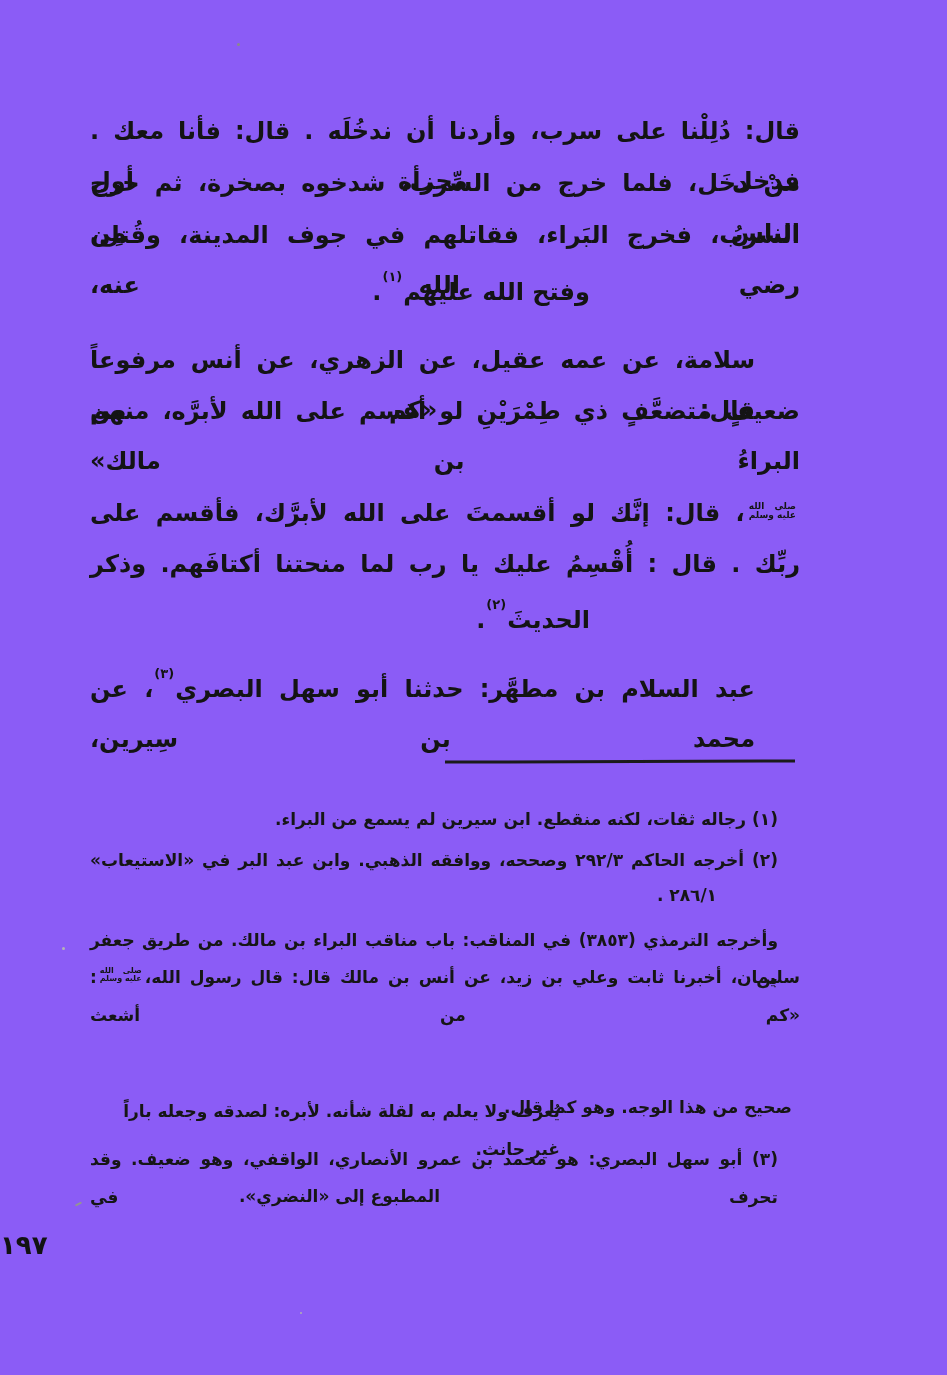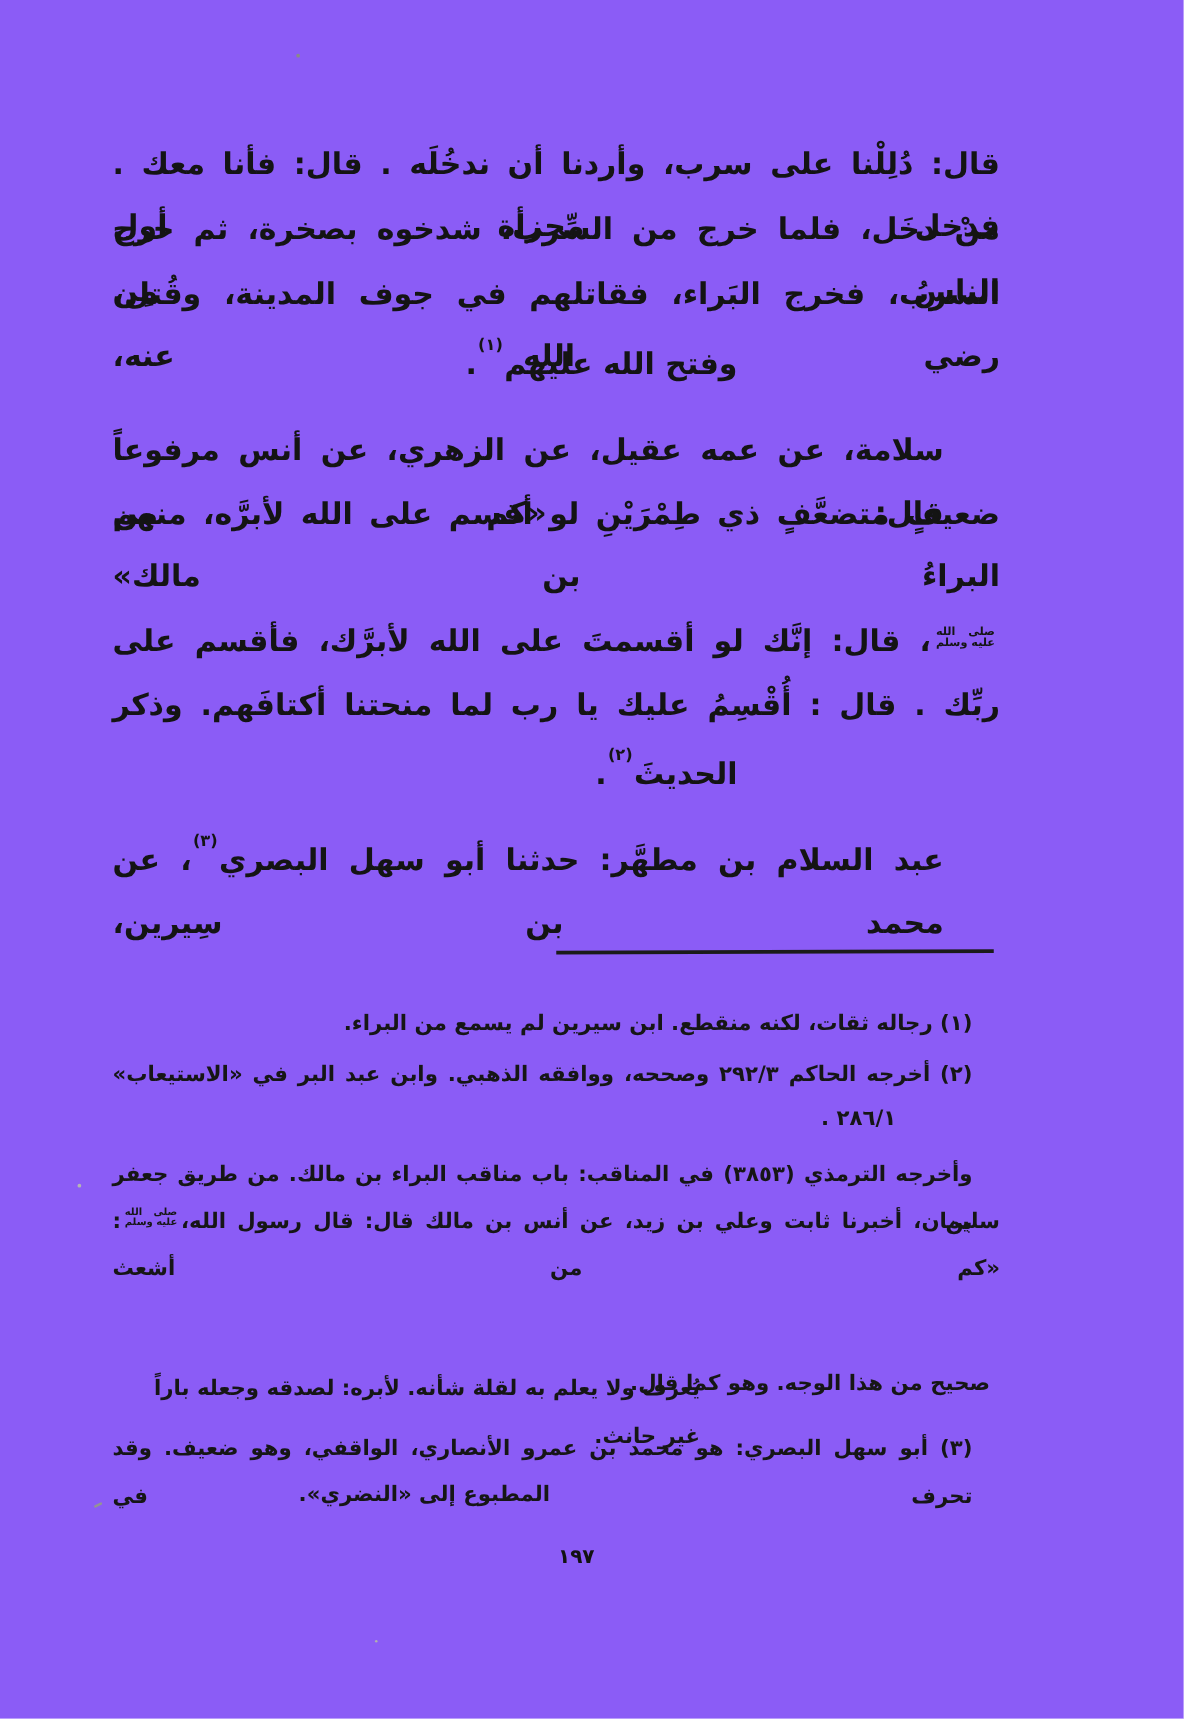--- a/index.html
+++ b/index.html
@@ -53,22 +53,22 @@
   .salut span{display:block;}
   .salut-sm{font-size:8px;line-height:8px;margin:0 3px;}
   
   .sep{
     position:absolute;top:760px;left:445px;width:350px;height:3px;
     background:#1b1b1b;transform:rotate(-0.2deg);
   }
   
   .pagenum{
     position:absolute;top:1230px;left:0;right:25px;
-    text-align:center;direction:rtl;
-    font-size:16px;font-weight:bold;line-height:30px;
+    text-align:left;direction:rtl;
+    font-size:26px;font-weight:bold;line-height:30px;
   }
   
   .speck{position:absolute;border-radius:50%;}
   .sp1{top:43px;left:237px;width:3px;height:3px;background:#8a8a8a;}
   .sp2{top:947px;left:62px;width:3px;height:3px;background:#b5b5b5;}
   .sp3{top:1203px;left:75px;width:7px;height:2px;background:#949494;border-radius:1px;transform:rotate(-28deg);}
   .sp4{top:1312px;left:300px;width:2px;height:2px;background:#b0b0b0;}
 </style>
 </head>
 <body>

